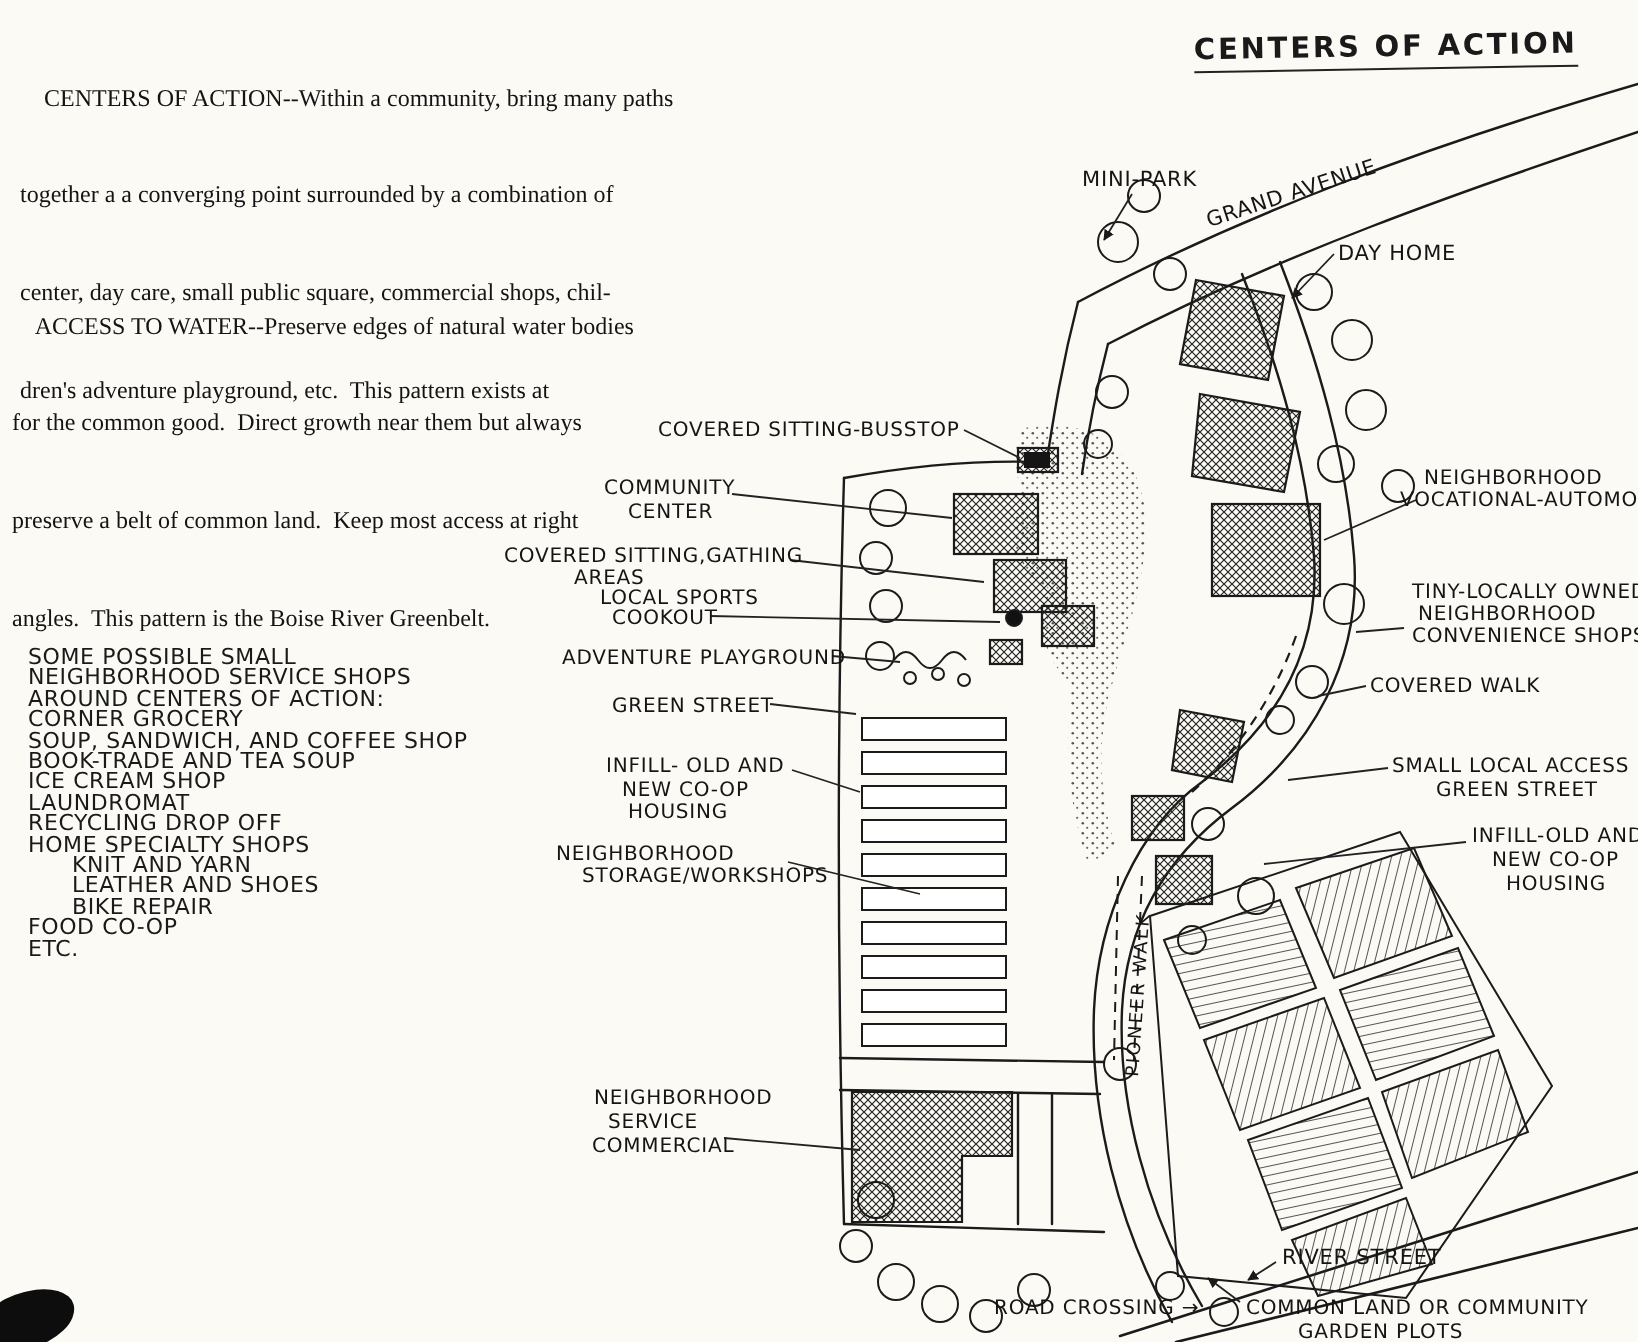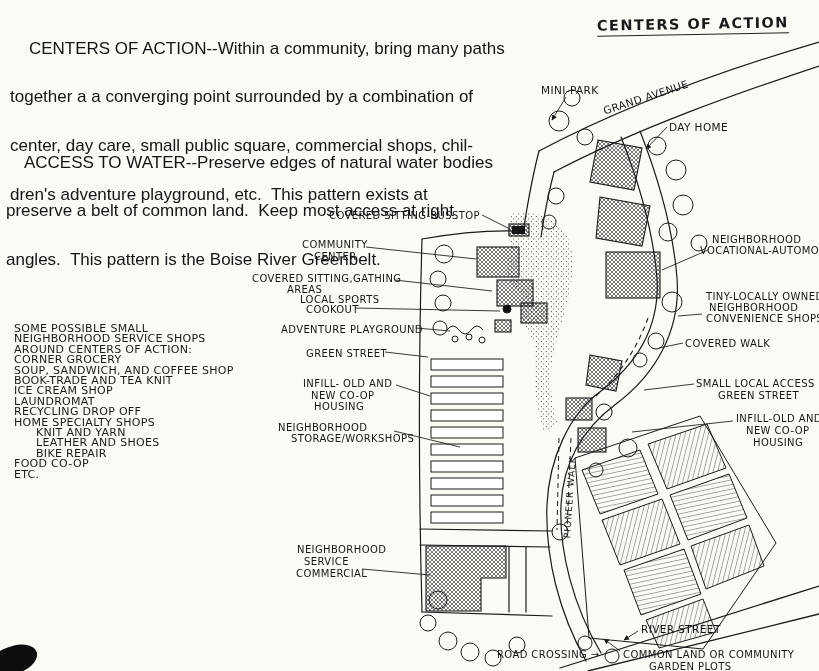--- a/index.html
+++ b/index.html
@@ -1,22 +1,22 @@
 <!DOCTYPE html>
 <html><head>
 <meta charset="utf-8">
 <style>
   html,body{margin:0;padding:0;background:#e8e6e0;}
   #page{
     position:relative;width:819px;height:671px;overflow:hidden;
     background:#fbfaf5;font-family:"DejaVu Sans",sans-serif;color:#1a1a1a;
   }
   .typed{
-    position:absolute;font-family:Liberation Sans, sans-serif;
-    font-size:17px;line-height:16.3px;white-space:pre;color:#141414;
+    position:absolute;font-family:Liberation Serif, serif;
+    font-size:12px;line-height:16.3px;white-space:pre;color:#141414;
   }
   .map-title{
     position:absolute;left:597px;top:16px;
     font-size:14.5px;letter-spacing:1.4px;font-weight:bold;
     border-bottom:1.6px solid #222;padding-bottom:2px;
     transform:rotate(-1deg);white-space:nowrap;
   }
   .hand{
     position:absolute;font-size:10px;letter-spacing:0.4px;color:#151515;
     white-space:nowrap;line-height:11px;
@@ -38,20 +38,21 @@
 <div id="page">
 
   <div class="typed" style="left:10px;top:8px">
     <div>    CENTERS OF ACTION--Within a community, bring many paths</div>
     <div>together a a converging point surrounded by a combination of</div>
     <div>center, day care, small public square, commercial shops, chil-</div>
     <div>dren's adventure playground, etc.  This pattern exists at</div>
   </div>
   <div class="typed" style="left:6px;top:122px">
     <div>    ACCESS TO WATER--Preserve edges of natural water bodies</div>
+    <div>for the common good.  Direct growth near them but always</div>
     <div>preserve a belt of common land.  Keep most access at right</div>
     <div>angles.  This pattern is the Boise River Greenbelt.</div>
   </div>
 
   <svg width="819" height="671" viewBox="0 0 819 671">
     <defs>
       <pattern id="xh" width="4" height="4" patternUnits="userSpaceOnUse">
         <path d="M0,4 L4,0 M0,0 L4,4" stroke="#222" stroke-width="0.6"></path>
       </pattern>
       <pattern id="hv" width="4.5" height="4.5" patternUnits="userSpaceOnUse" patternTransform="rotate(78)">
@@ -260,21 +261,21 @@
   <div class="hand" style="left:649px;top:661px">GARDEN PLOTS</div>
 
   <div class="hand rot-pioneer" style="left:562px;top:538px">PIONEER WALK</div>
 
   <div id="shop-list">
     <div>SOME POSSIBLE SMALL</div>
     <div>NEIGHBORHOOD SERVICE SHOPS</div>
     <div>AROUND   CENTERS OF ACTION:</div>
     <div>CORNER GROCERY</div>
     <div>SOUP, SANDWICH, AND COFFEE SHOP</div>
-    <div>BOOK-TRADE AND TEA KNIT</div>
+    <div>BOOK-TRADE AND TEA SOUP</div>
     <div>ICE CREAM SHOP</div>
     <div>LAUNDROMAT</div>
     <div>RECYCLING DROP OFF</div>
     <div>HOME SPECIALTY SHOPS</div>
     <div class="indent">KNIT AND YARN</div>
     <div class="indent">LEATHER AND SHOES</div>
     <div class="indent">BIKE REPAIR</div>
     <div>FOOD CO-OP</div>
     <div>ETC.</div>
   </div>

